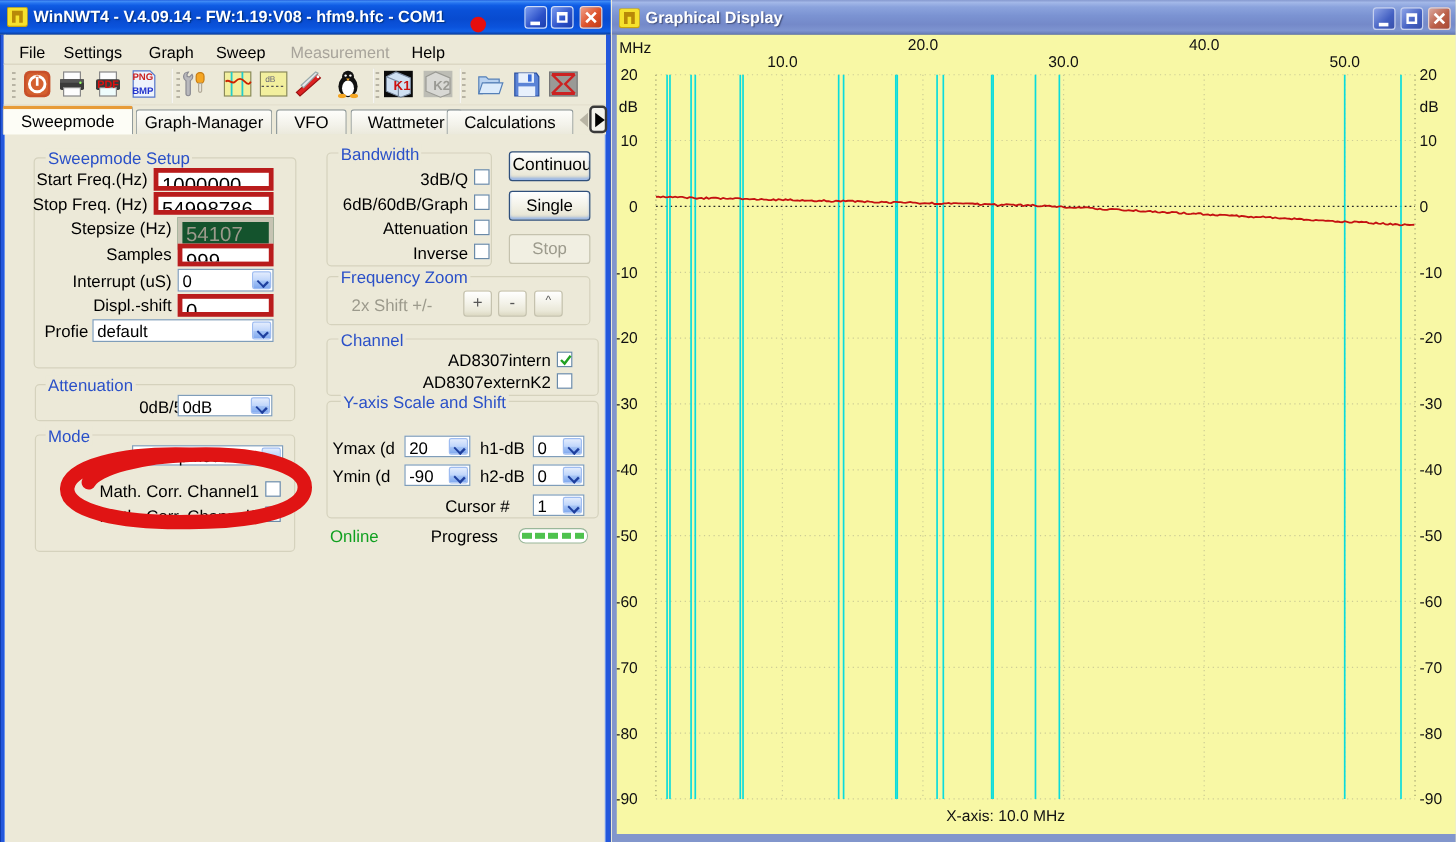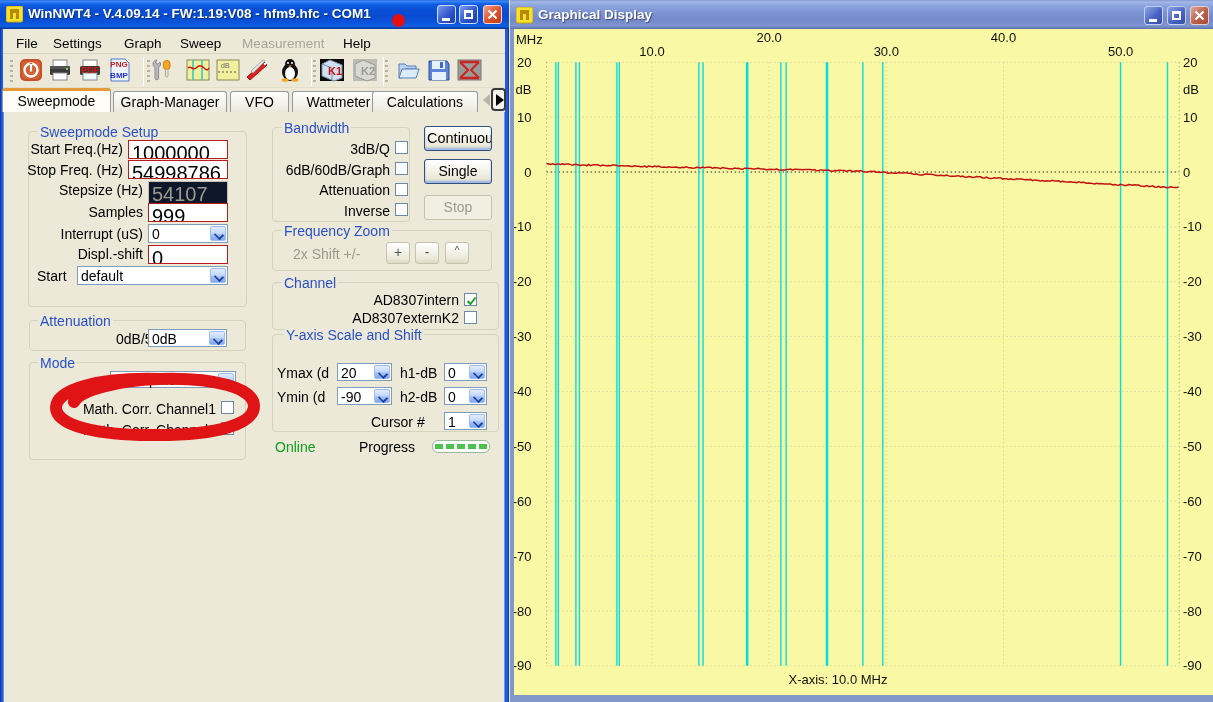--- a/index.html
+++ b/index.html
@@ -6,21 +6,21 @@
 .abs { position:absolute; }
 #lwin { left:0; top:0; width:509px; height:702px; background:#ece9d8; }
 #rwin { left:510px; top:0; width:628px; height:702px; background:#f8f8a5; }
 .tb-act { background:linear-gradient(180deg,#2663e0 0%,#3f8bf5 4%,#2472ef 9%,#0f5ce4 16%,#0a51d8 30%,#084bd0 55%,#0b53dc 78%,#1160e6 90%,#0b44ae 97%,#003288 100%); }
 .tb-inact { background:linear-gradient(180deg,#8699cf 0%,#a3b8e8 7%,#8ba3dd 20%,#7b93d2 45%,#7489c9 70%,#7e94d0 88%,#6c81bb 96%,#55699f 100%); }
 .wtitle { color:#fff; font-weight:bold; font-size:13.5px; text-shadow:1px 1px 1px #00317e; }
 .wbtn { position:absolute; width:19px; height:19px; border-radius:3px; top:5px; }
 .label { position:absolute; font-size:14px; color:#000; white-space:nowrap; }
 .gb { position:absolute; border:1px solid #d5d2bd; border-radius:4px; }
 .gbt { position:absolute; font-size:14px; color:#2a50c8; background:#ece9d8; padding:0 2px; white-space:nowrap; }
-.field { position:absolute; border:1px solid #b91c1c; background:#fff; font-size:20px;
+.field { position:absolute; border:4px solid #b91c1c; background:#fff; font-size:17px;
   color:#000; padding:1px 0 1px 3px; white-space:nowrap; overflow:hidden; }
 .combo { position:absolute; border:1px solid #7f9db9; background:#fff; font-size:14px;
   color:#000; white-space:nowrap; }
 .combo .tx { position:absolute; left:3px; top:1px; }
 .carr { position:absolute; right:1px; top:1px; bottom:1px; width:16px; border-radius:2px;
   background:linear-gradient(180deg,#e3ecfd 0%,#c0d6fb 50%,#a6c4f5 55%,#81a9ef 100%);
   border:1px solid #9ebcf1; }
 .carr:after { content:""; position:absolute; left:4px; top:4px; width:6px; height:6px;
   border-right:2px solid #1e3f9e; border-bottom:2px solid #1e3f9e; transform:rotate(45deg) scale(1,.8); }
 .cb { position:absolute; width:13px; height:13px; border:1px solid #6a8aa8; background:#fff; }
@@ -166,31 +166,31 @@
   <div class="abs" style="left:491px;top:88px;width:15px;height:23px;border:2px solid #3a3a3a;border-radius:4px;background:#f4f3ec;"></div>
   <div class="abs" style="left:496px;top:94px;width:0;height:0;border:6px solid transparent;border-left:8px solid #000;z-index:2;"></div>
 
   <div class="gb" style="left:28px;top:131px;width:219px;height:176px;"></div>
   <span class="gbt" style="left:38px;top:124px;">Sweepmode Setup</span>
   <div class="label" style="left:0;top:141.0px;width:123px;text-align:right;">Start Freq.(Hz)</div>
   <div class="field" style="left:128px;top:139.5px;width:100px;height:19px;">1000000</div>
   <div class="label" style="left:0;top:161.5px;width:123px;text-align:right;">Stop Freq. (Hz)</div>
   <div class="field" style="left:128px;top:160px;width:100px;height:19px;">54998786</div>
   <div class="label" style="left:0;top:182.0px;width:143px;text-align:right;">Stepsize (Hz)</div>
-  <div class="field" style="left:148px;top:180.5px;width:80px;height:27px;background:#0f172a;color:#9c9a8c;border-color:#c6c3b2;">54107</div>
+  <div class="field" style="left:148px;top:180.5px;width:80px;height:27px;background:#14532d;color:#9c9a8c;border-color:#c6c3b2;">54107</div>
   <div class="label" style="left:0;top:204.0px;width:143px;text-align:right;">Samples</div>
   <div class="field" style="left:148px;top:202.5px;width:80px;height:19px;">999</div>
   <div class="label" style="left:0;top:225.5px;width:143px;text-align:right;">Interrupt (uS)</div>
   <div class="combo" style="left:148px;top:224px;width:80px;height:19px;">
       <span class="tx">0</span>
       <span class="carr"></span>
     </div>
   <div class="label" style="left:0;top:246.0px;width:143px;text-align:right;">Displ.-shift</div>
   <div class="field" style="left:148px;top:244.5px;width:80px;height:19px;">0</div>
-  <div class="label" style="left:37px;top:267.5px;">Start</div>
+  <div class="label" style="left:37px;top:267.5px;">Profie</div>
   <div class="combo" style="left:77px;top:265.5px;width:151px;height:19px;">
       <span class="tx">default</span>
       <span class="carr"></span>
     </div>
   <div class="gb" style="left:29px;top:320px;width:217px;height:31px;"></div>
   <span class="gbt" style="left:38px;top:313px;">Attenuation</span>
   <div class="label" style="left:68px;top:331px;margin-left:48px;">0dB/50dB</div>
   <div class="combo" style="left:148px;top:329px;width:79px;height:18px;">
       <span class="tx">0dB</span>
       <span class="carr"></span>

